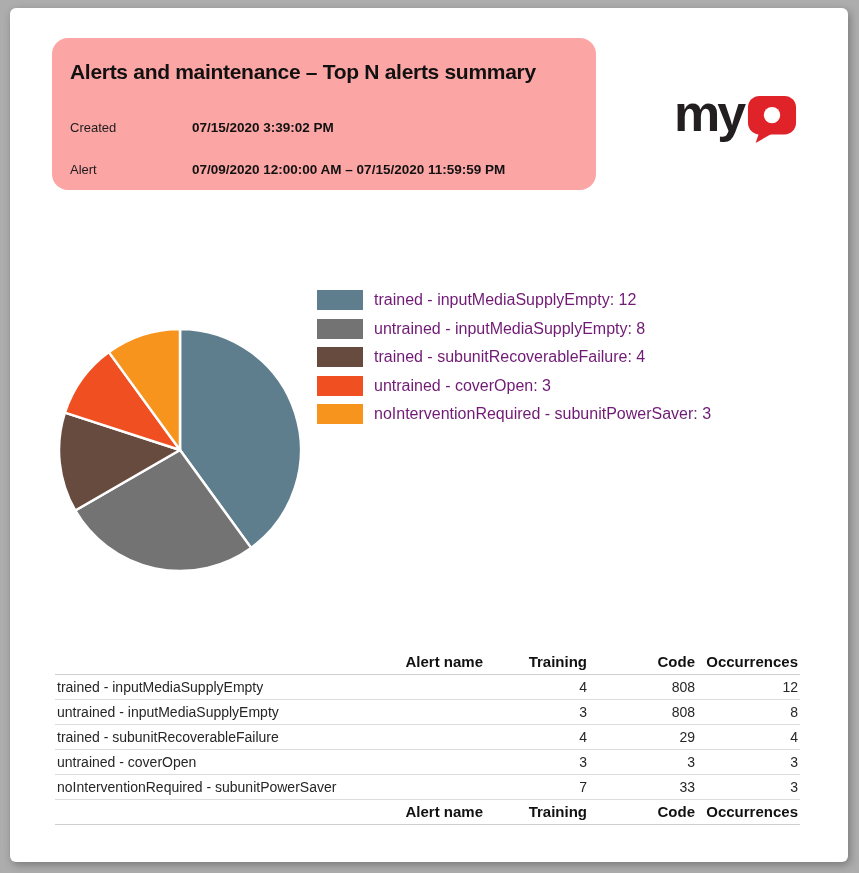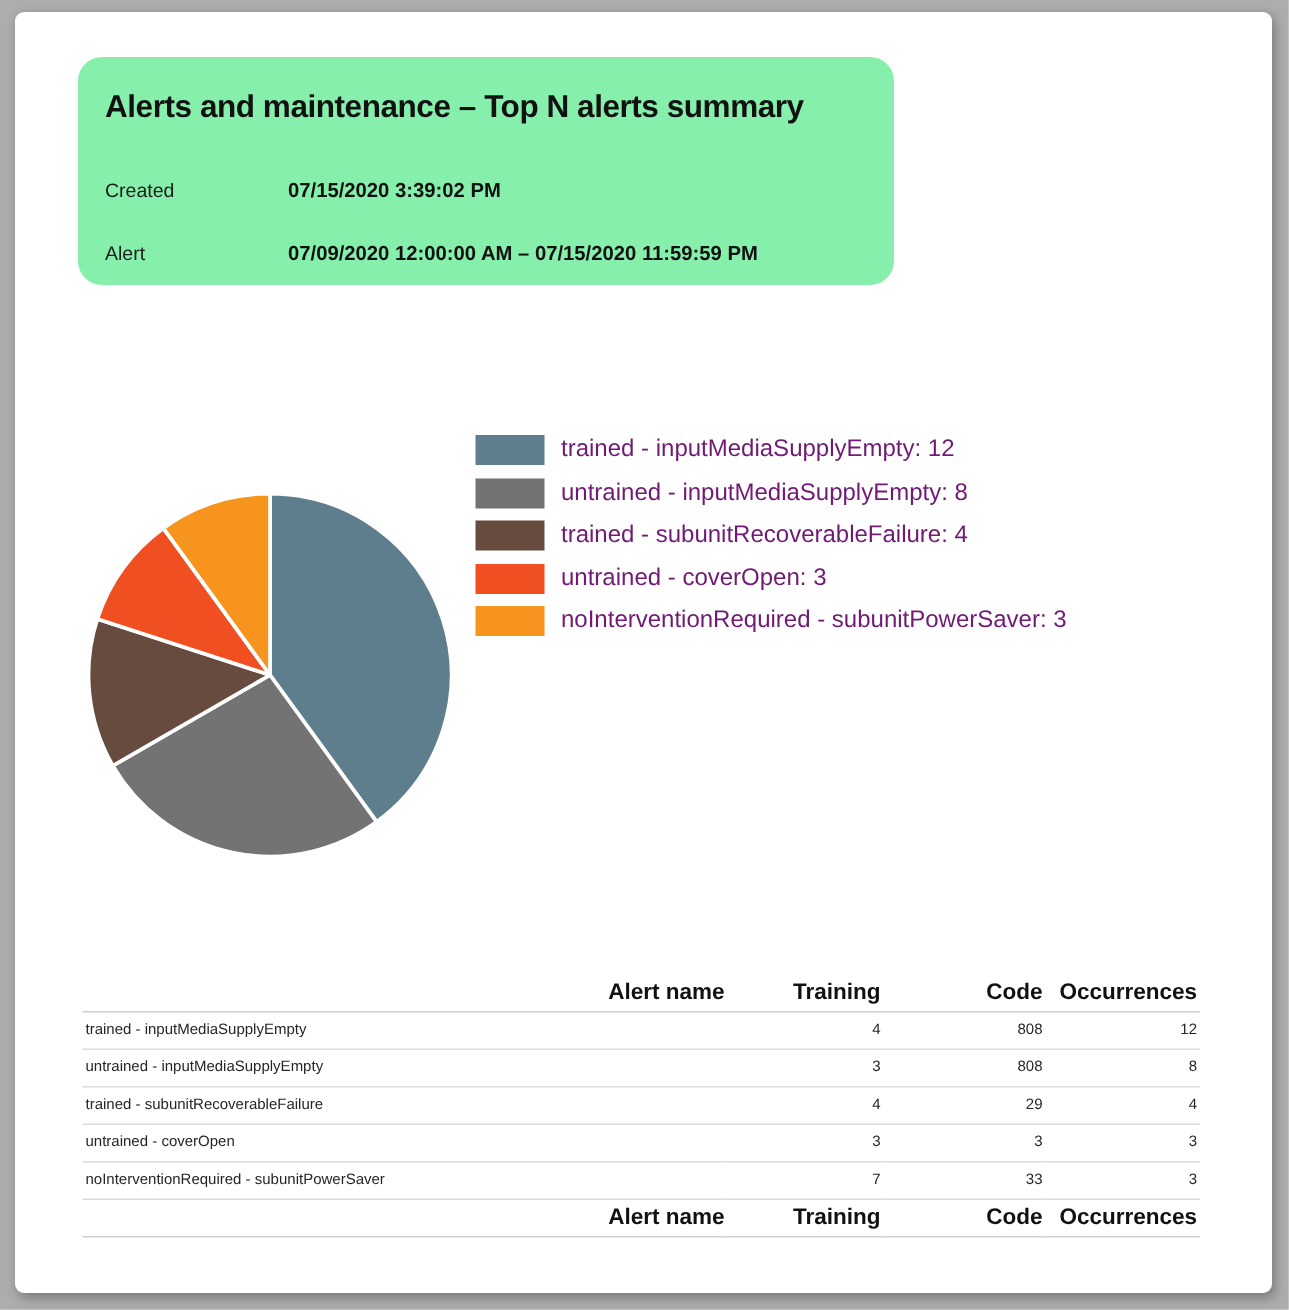--- a/index.html
+++ b/index.html
@@ -14,21 +14,21 @@
     position: absolute; left: 10px; top: 8px;
     width: 838px; height: 854px;
     background: #ffffff;
     border-radius: 6px;
     box-shadow: 2px 3px 8px rgba(0,0,0,0.30);
   }
   
   .header-box {
     position: absolute; left: 42px; top: 30px;
     width: 544px; height: 152px;
-    background: #86efac;
+    background: #fca5a5;
     border-radius: 16px;
   }
   .page-title {
     position: absolute; left: 18px; top: 22px;
     font-size: 21px; font-weight: 700; color: #111111;
     letter-spacing: -0.3px; white-space: nowrap;
   }
   .meta-row { position: absolute; left: 18px; white-space: nowrap; }
   .meta-row.row1 { top: 80px; }
   .meta-row.row2 { top: 122px; }
@@ -64,41 +64,49 @@
   }
   .alerts-table th, .alerts-table td {
     padding: 4px 2px; line-height: 16px; white-space: nowrap;
     overflow: hidden;
   }
   .alerts-table th {
     font-size: 15px; font-weight: 700; color: #111111;
     text-align: right; border-bottom: 1px solid #cfcfcf;
   }
   .alerts-table td {
-    font-size: 10px; color: #262626;
+    font-size: 14px; color: #262626;
     border-bottom: 1px solid #dcdcdc;
   }
   .alerts-table th.num, .alerts-table td.num { text-align: right; }
 </style>
 </head>
 <body>
 
 <div class="frame">
   <div class="page">
 
     <div class="header-box">
       <h1 class="page-title">Alerts and maintenance – Top N alerts summary</h1>
       <div class="meta-row row1">
         <span class="meta-label">Created</span><span class="meta-value">07/15/2020 3:39:02 PM</span>
       </div>
       <div class="meta-row row2">
         <span class="meta-label">Alert</span><span class="meta-value">07/09/2020 12:00:00 AM – 07/15/2020 11:59:59 PM</span>
       </div>
     </div>
 
+    <div class="logo">
+      <span class="logo-text" style="color: rgb(35, 31, 32);">my</span>
+      <svg class="logo-q" width="50" height="50" viewBox="0 0 52 52" aria-hidden="true">
+        <rect id="qrect" x="1" y="2" width="50" height="40" rx="12" fill="#e02329"></rect>
+        <path id="qtail" d="M 14 36 L 9 51 L 28 40 Z" fill="#e02329"></path>
+        <circle cx="26" cy="22" r="8.5" fill="#ffffff"></circle>
+      </svg>
+    </div>
 
     <svg id="pie" class="pie" width="250" height="250" viewBox="0 0 250 250">
         <path d="M 125 125 L 125.00 4.00 A 121 121 0 0 1 196.12 222.89 Z" fill="#5e7e8e" stroke="#ffffff" stroke-width="2.5" stroke-linejoin="round"></path>
         <path d="M 125 125 L 196.12 222.89 A 121 121 0 0 1 20.21 185.50 Z" fill="#737373" stroke="#ffffff" stroke-width="2.5" stroke-linejoin="round"></path>
         <path d="M 125 125 L 20.21 185.50 A 121 121 0 0 1 9.92 87.61 Z" fill="#684b3f" stroke="#ffffff" stroke-width="2.5" stroke-linejoin="round"></path>
         <path d="M 125 125 L 9.92 87.61 A 121 121 0 0 1 53.88 27.11 Z" fill="#f04f21" stroke="#ffffff" stroke-width="2.5" stroke-linejoin="round"></path>
         <path d="M 125 125 L 53.88 27.11 A 121 121 0 0 1 125.00 4.00 Z" fill="#f7941e" stroke="#ffffff" stroke-width="2.5" stroke-linejoin="round"></path>
       </svg>
 
     <div id="legend" class="legend">

